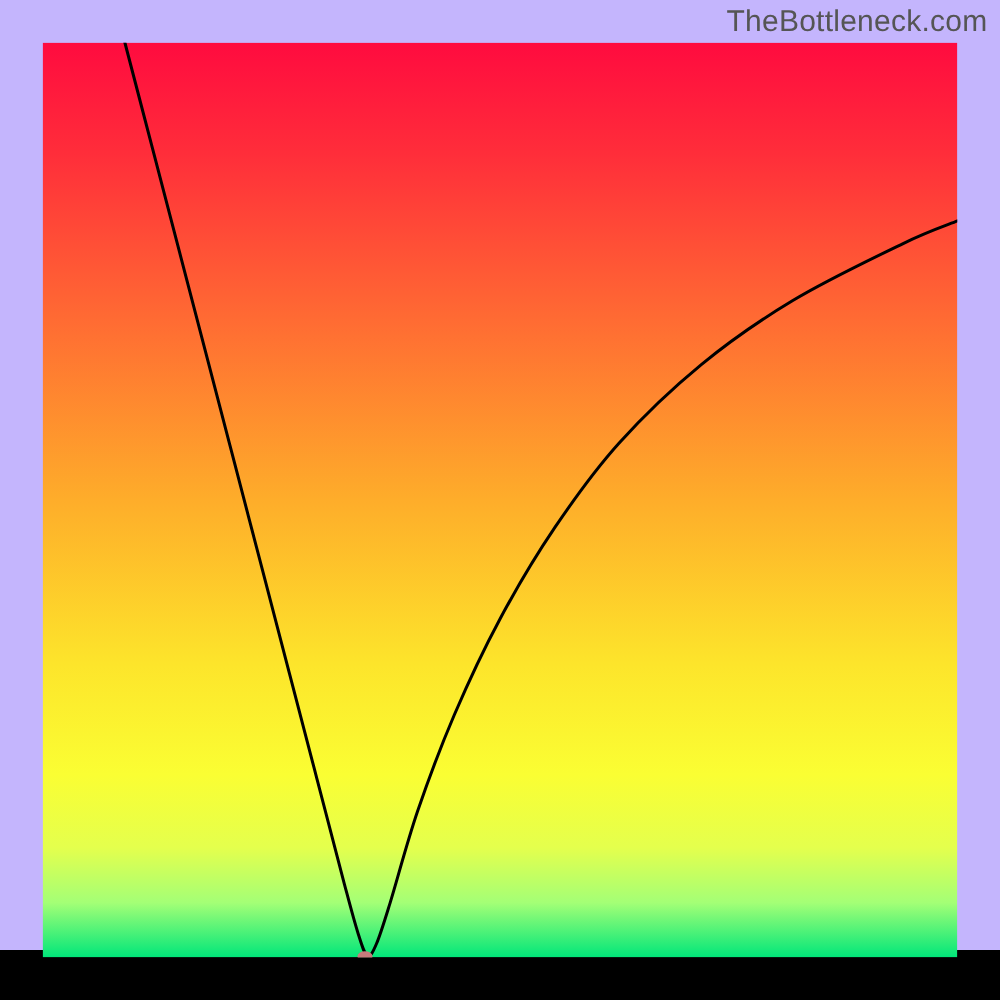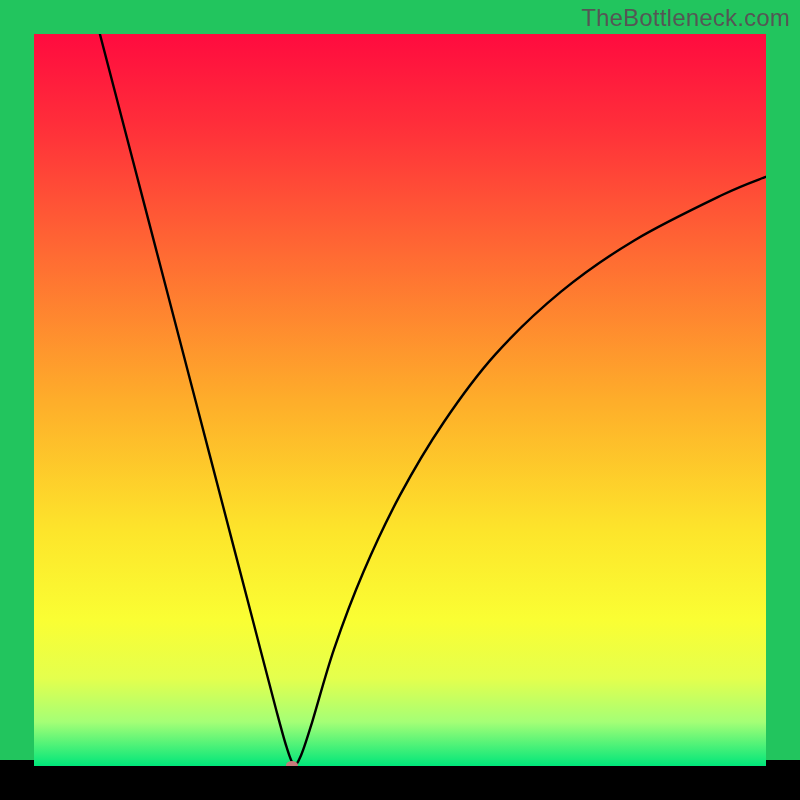--- a/index.html
+++ b/index.html
@@ -1,21 +1,21 @@
 <!DOCTYPE html>
 <html><head>
 <meta charset="utf-8">
 <style>
   * { margin: 0; padding: 0; box-sizing: border-box; }
   html, body { width: 800px; height: 800px; overflow: hidden; background: #000; }
   .container {
     width: 800px;
     height: 760px;
     position: relative;
-    background: #22c55e;
+    background: #c4b5fd;
   }
   .watermark {
     position: absolute;
     top: 4px;
     right: 10px;
     font-family: Arial, Helvetica, sans-serif;
     font-size: 24px;
     font-weight: 500;
     color: #555555;
     letter-spacing: 0.2px;

